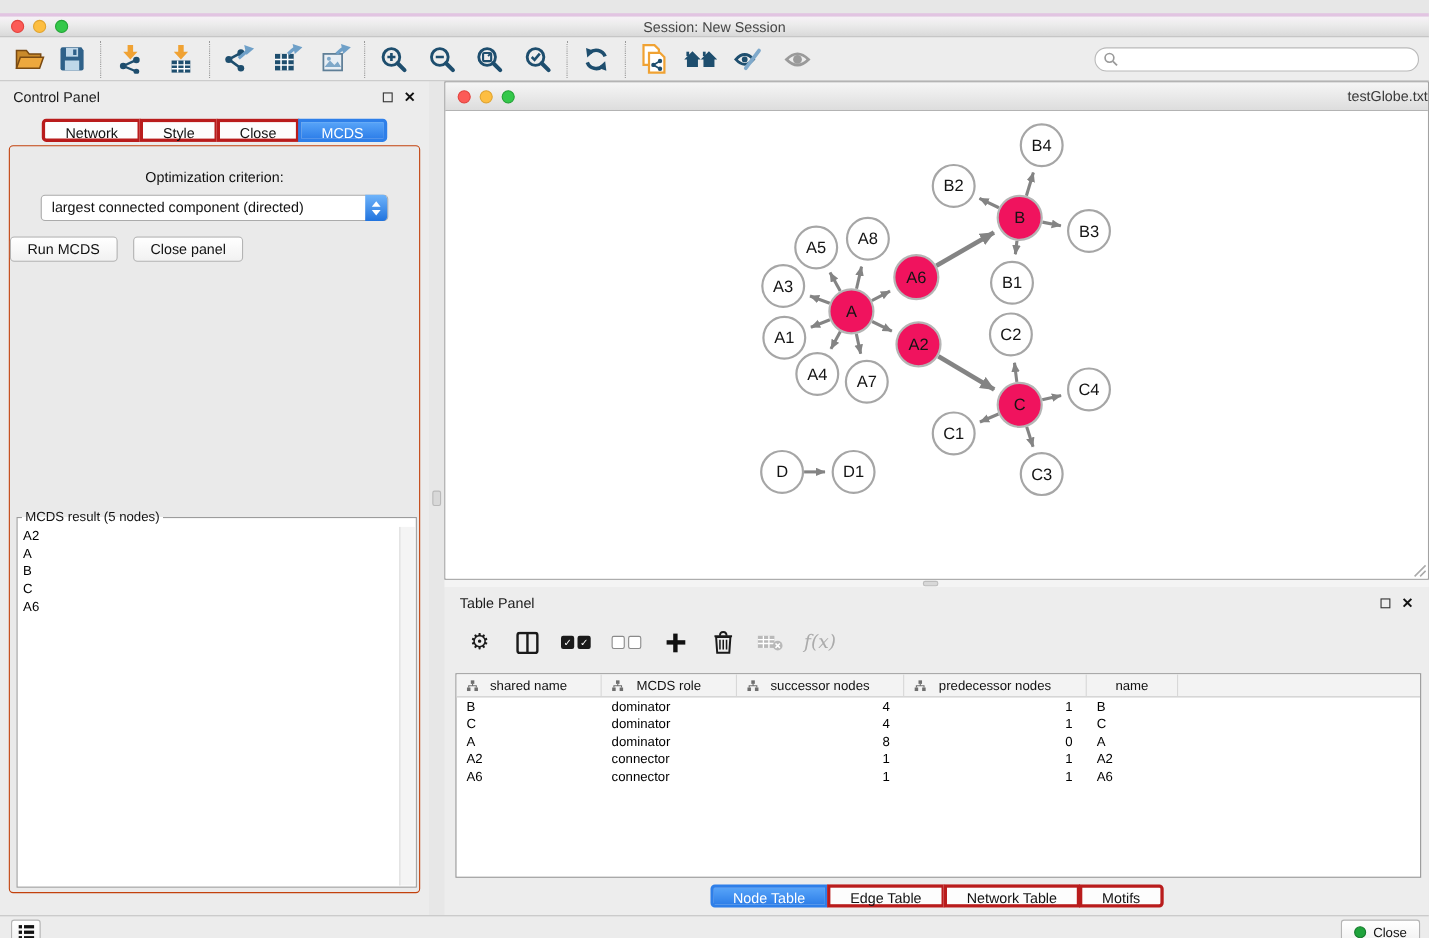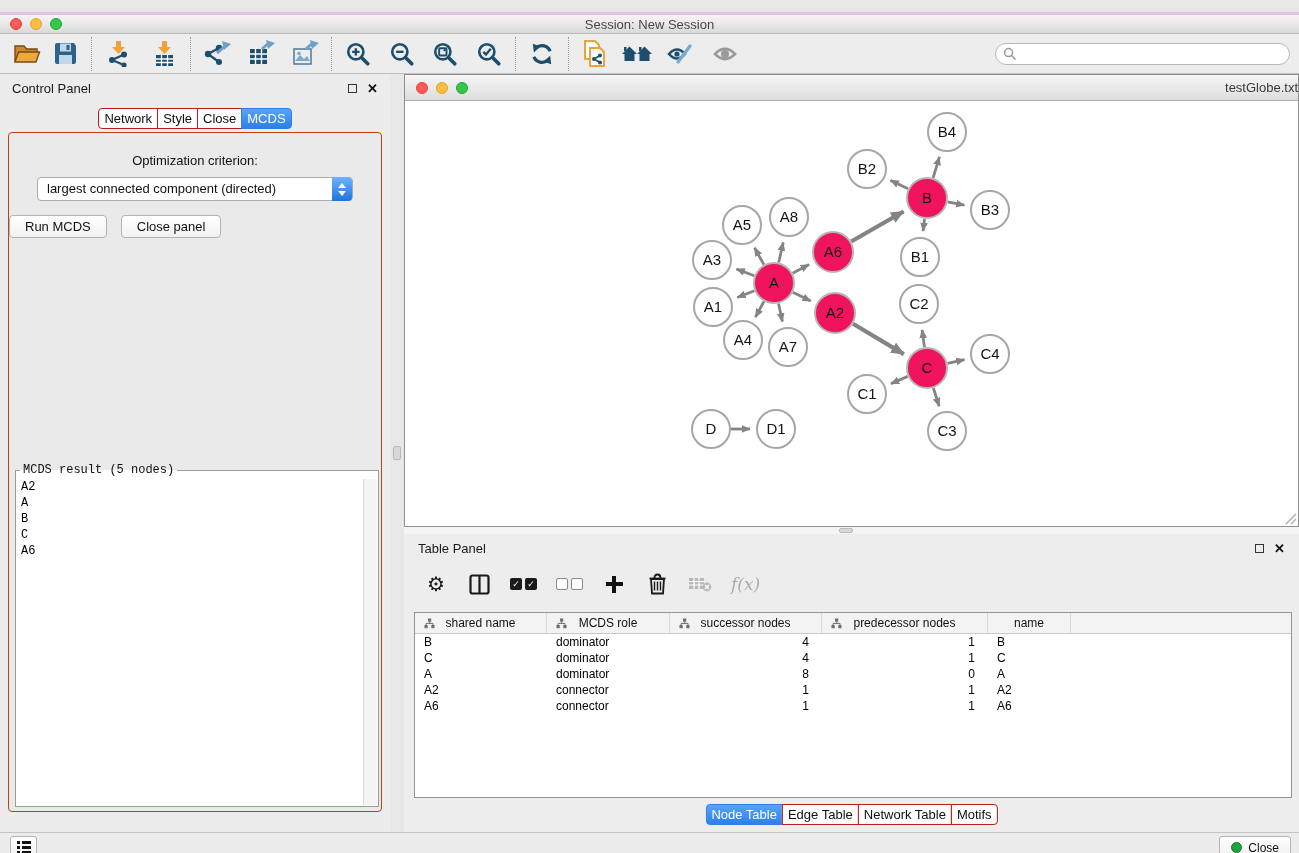--- a/index.html
+++ b/index.html
@@ -30,41 +30,41 @@
   #search-wrap svg { position:absolute; left:8px; top:4px; }
 
   
   #control-panel { left:0; top:62px; width:390px; height:758px; background:#ECECEC; }
   .panel-head { height:28px; display:flex; align-items:center; padding:0 12px; }
   .panel-head .ph-title { font-size:13px; color:#1A1A1A; }
   .panel-head .ph-icons { margin-left:auto; display:flex; align-items:center; gap:10px; }
   .float-ic { width:9px; height:9px; border:1.5px solid #333; background:transparent; }
   .close-ic { font-size:13px; font-weight:bold; color:#111; line-height:1; }
   .seg-tabs { display:flex; justify-content:center; }
-  .seg-tab { border:1px solid #b91c1c; margin-left:-1px; background:#FDFDFD; padding:0 5px;
+  .seg-tab { border:3px solid #b91c1c; margin-left:-1px; background:#FDFDFD; padding:0 18px;
     height:21px; line-height:20px; font-size:13px; color:#111; cursor:default; }
   .seg-tab:first-child { border-radius:4px 0 0 4px; margin-left:0; }
   .seg-tab:last-child { border-radius:0 4px 4px 0; }
   .seg-tab.selected { background:linear-gradient(#58A4F8,#2E7FE9); border-color:#2E7FE9; color:#fff; }
   #cp-content { position:absolute; left:8px; right:8px; top:58px; bottom:20px;
     background:#EAEAEA; border:1px solid #c2410c; border-radius:4px; }
   #opt-label { text-align:center; margin-top:20px; font-size:13px; color:#111; }
   #criterion-select { position:relative; width:316px; height:24px; margin:9px auto 0;
     background:#fff; border:1px solid #ABABAB; border-radius:4px; font-size:13px; }
   #criterion-select .sel-text { line-height:22px; padding-left:9px; color:#111; }
   #criterion-select .stepper { position:absolute; right:0; top:-1px; bottom:-1px; width:20px;
     background:linear-gradient(#6FB4FA,#2173DE); border-radius:0 4px 4px 0;
     display:flex; flex-direction:column; align-items:center; justify-content:center; gap:3px; }
   .chev-up { width:0; height:0; border-left:4px solid transparent; border-right:4px solid transparent; border-bottom:5px solid #fff; }
   .chev-dn { width:0; height:0; border-left:4px solid transparent; border-right:4px solid transparent; border-top:5px solid #fff; }
   #cp-buttons { display:flex; justify-content:flex-start; gap:14px; margin-top:14px; }
   .btn { height:23px; padding:0 15px; background:linear-gradient(#FFFFFF,#F1F1F1);
     border:1px solid #B4B4B4; border-radius:4px; font-size:13px; color:#111; }
   #mcds-fieldset { position:absolute; left:6px; right:2px; top:330px; bottom:4px;
-    border:1px solid #9C9C9C; background:#fff;font-family:Liberation Mono, monospace; }
+    border:1px solid #9C9C9C; background:#fff; }
   #mcds-fieldset legend { font-size:12px; color:#111; margin-left:4px; padding:0 3px; }
   #mcds-result-list { position:absolute; left:1px; right:16px; top:2px; bottom:1px; overflow:hidden; }
   .result-item { font-size:12px; line-height:16px; padding-left:4px; color:#000; }
   #mcds-scroll { position:absolute; right:1px; top:2px; bottom:1px; width:14px;
     background:#F4F4F4; border-left:1px solid #DCDCDC; }
 
   
   #v-divider { left:390px; top:62px; width:14px; height:758px; background:#E7E7E7; }
   #v-divider .thumb { position:absolute; left:3px; top:372px; width:8px; height:14px;
     background:#D8D8D8; border:1px solid #B9B9B9; border-radius:2px; }

